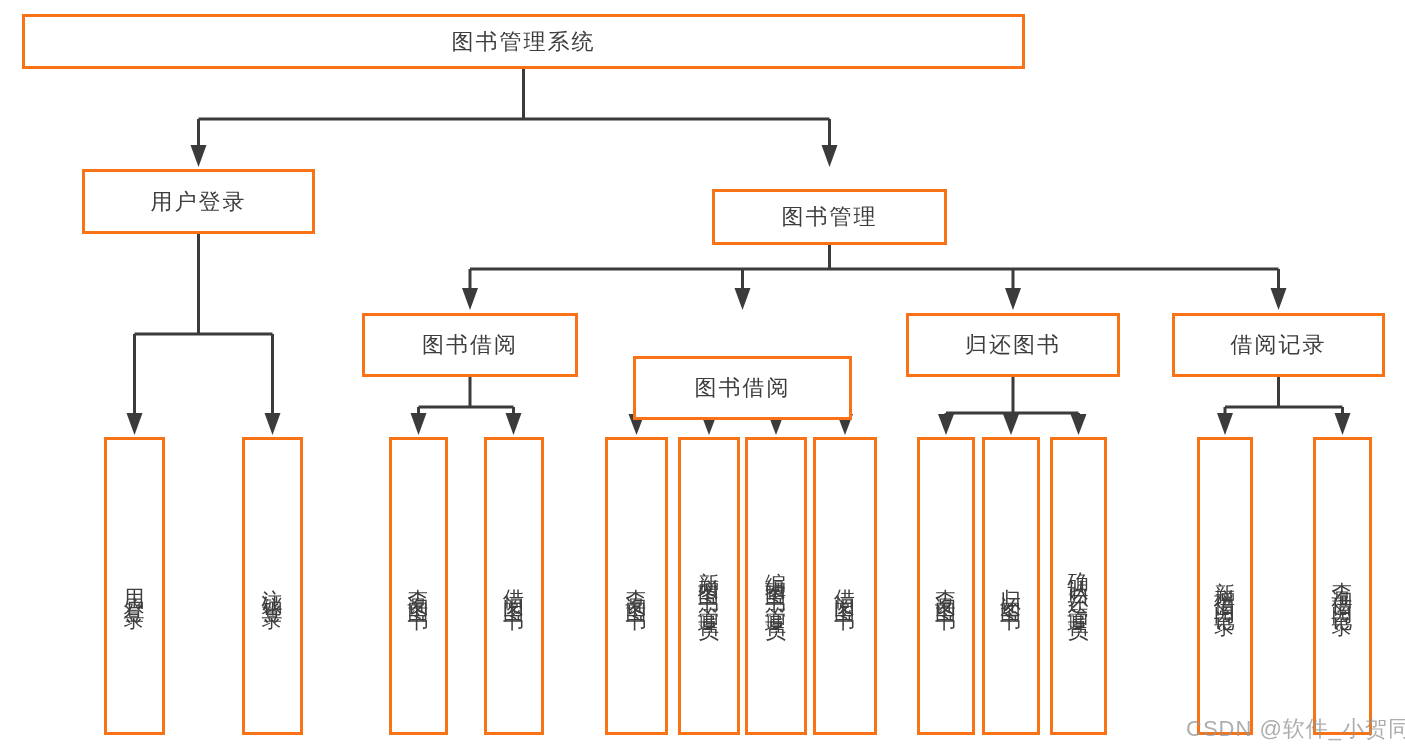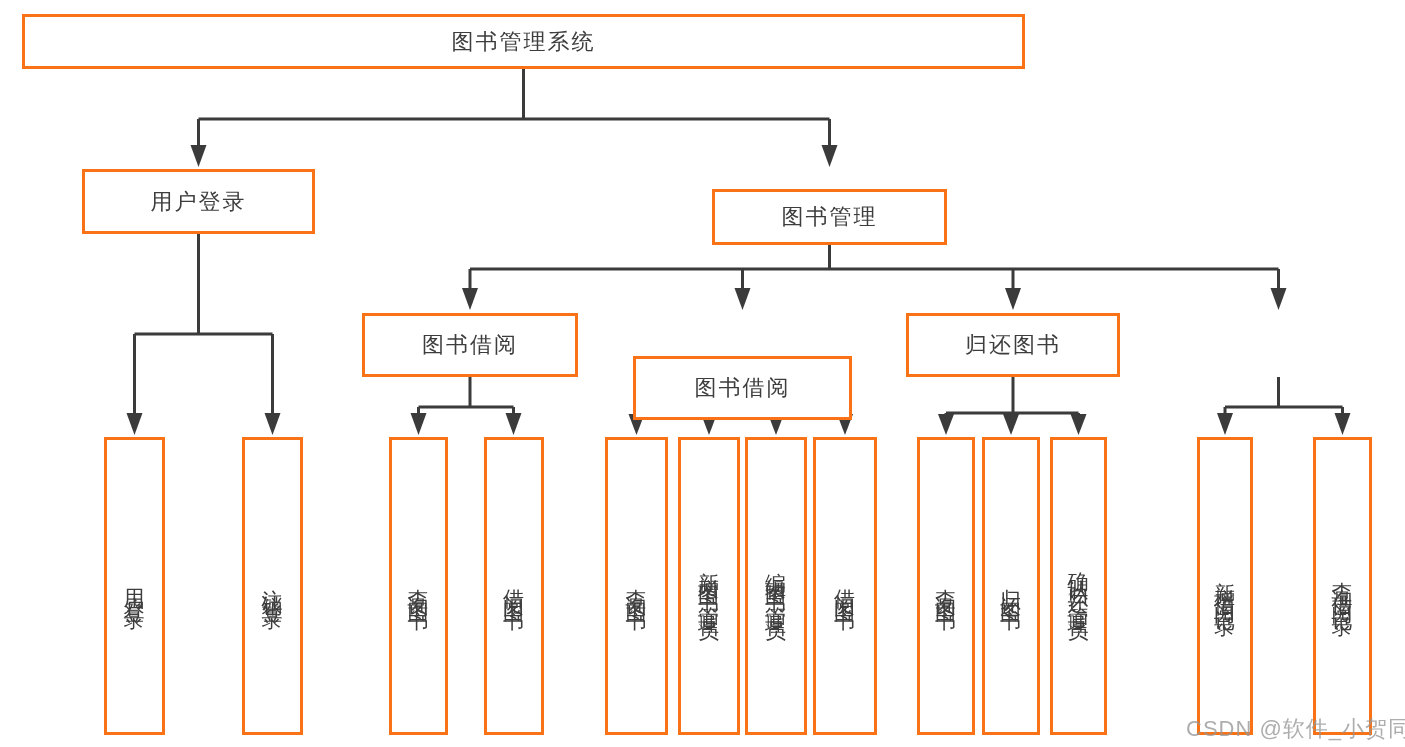--- a/index.html
+++ b/index.html
@@ -145,20 +145,23 @@
 
   <div class="node h" style="left:362px; top:313px; width:216px; height:64px;">
     <span>图书借阅</span>
   </div>
   <div class="node h" style="left:633px; top:313px; width:219px; height:64px;margin-top:43px;">
     <span>图书借阅</span>
   </div>
   <div class="node h" style="left:906px; top:313px; width:214px; height:64px;">
     <span>归还图书</span>
   </div>
+  <div class="node h" style="left:1172px; top:313px; width:213px; height:64px;">
+    <span>借阅记录</span>
+  </div>
 
   <div class="node leaf" style="left:104px; top:437px; width:61px; height:298px;">
     <span class="vtext">用户登录</span>
   </div>
   <div class="node leaf" style="left:242px; top:437px; width:61px; height:298px;">
     <span class="vtext">注销登录</span>
   </div>
 
   <div class="node leaf" style="left:389px; top:437px; width:59px; height:298px;">
     <span class="vtext">查询图书</span>

